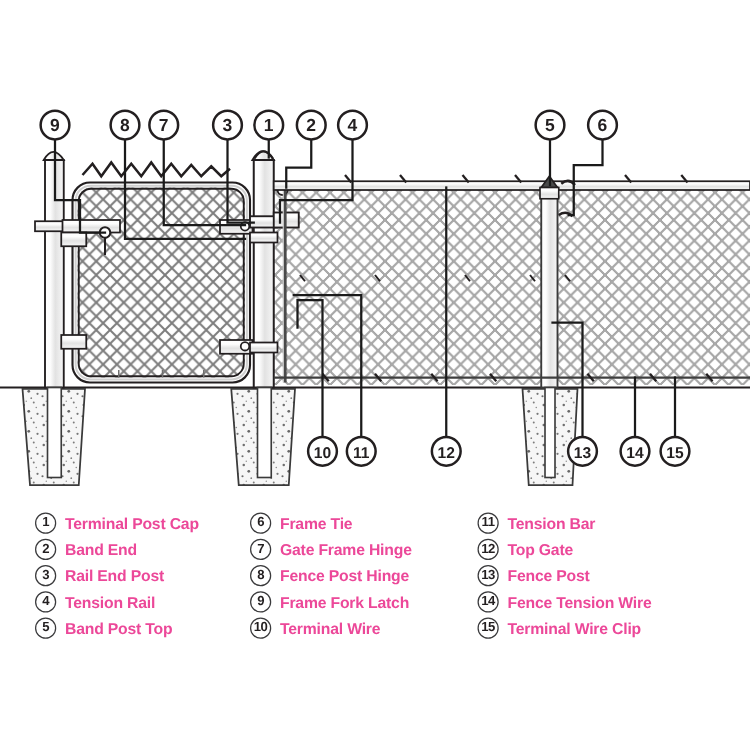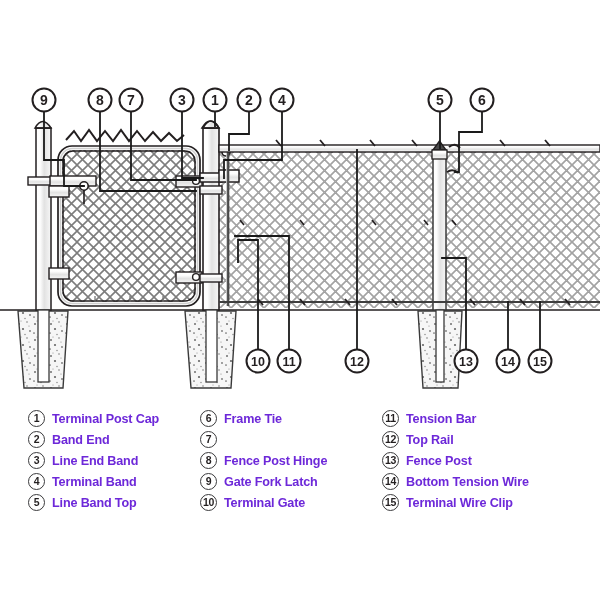--- a/index.html
+++ b/index.html
@@ -39,21 +39,21 @@
     display:flex;align-items:center;justify-content:center;
     font-size:10.5px;font-weight:bold;line-height:1;
     color:#231f20;
     letter-spacing:-0.3px;
     box-sizing:border-box;
   }
   .legend-label{
     margin-left:7px;
     font-size:12.6px;
     font-weight:bold;
-    color:#6d28d9;
+    color:#ec4899;
     white-space:nowrap;
     letter-spacing:-0.15px;
   }
 </style>
 </head>
 <body>
 
 <div id="page">
 
   <div id="diagram">
@@ -361,68 +361,69 @@
         <div class="legend-row">
           <div class="legend-num">1</div>
           <div class="legend-label">Terminal Post Cap</div>
         </div>
         <div class="legend-row">
           <div class="legend-num">2</div>
           <div class="legend-label">Band End</div>
         </div>
         <div class="legend-row">
           <div class="legend-num">3</div>
-          <div class="legend-label">Line End Band</div>
+          <div class="legend-label">Rail End Post</div>
         </div>
         <div class="legend-row">
           <div class="legend-num">4</div>
-          <div class="legend-label">Terminal Band</div>
+          <div class="legend-label">Tension Rail</div>
         </div>
         <div class="legend-row">
           <div class="legend-num">5</div>
-          <div class="legend-label">Line Band Top</div>
+          <div class="legend-label">Band Post Top</div>
         </div>
       </div>
     <div class="legend-col c2">
         <div class="legend-row">
           <div class="legend-num">6</div>
           <div class="legend-label">Frame Tie</div>
         </div>
         <div class="legend-row">
           <div class="legend-num">7</div>
+          <div class="legend-label">Gate Frame Hinge</div>
         </div>
         <div class="legend-row">
           <div class="legend-num">8</div>
           <div class="legend-label">Fence Post Hinge</div>
         </div>
         <div class="legend-row">
           <div class="legend-num">9</div>
-          <div class="legend-label">Gate Fork Latch</div>
+          <div class="legend-label">Frame Fork Latch</div>
         </div>
         <div class="legend-row">
           <div class="legend-num">10</div>
-          <div class="legend-label">Terminal Gate</div>
+          <div class="legend-label">Terminal Wire</div>
         </div>
       </div>
     <div class="legend-col c3">
         <div class="legend-row">
           <div class="legend-num">11</div>
           <div class="legend-label">Tension Bar</div>
         </div>
         <div class="legend-row">
           <div class="legend-num">12</div>
-          <div class="legend-label">Top Rail</div>
+          <div class="legend-label">Top Gate</div>
         </div>
         <div class="legend-row">
           <div class="legend-num">13</div>
           <div class="legend-label">Fence Post</div>
         </div>
         <div class="legend-row">
           <div class="legend-num">14</div>
-          <div class="legend-label">Bottom Tension Wire</div>
+          <div class="legend-label">Fence Tension Wire</div>
         </div>
         <div class="legend-row">
           <div class="legend-num">15</div>
           <div class="legend-label">Terminal Wire Clip</div>
         </div>
       </div>
   </div>
 
 </div>
 

